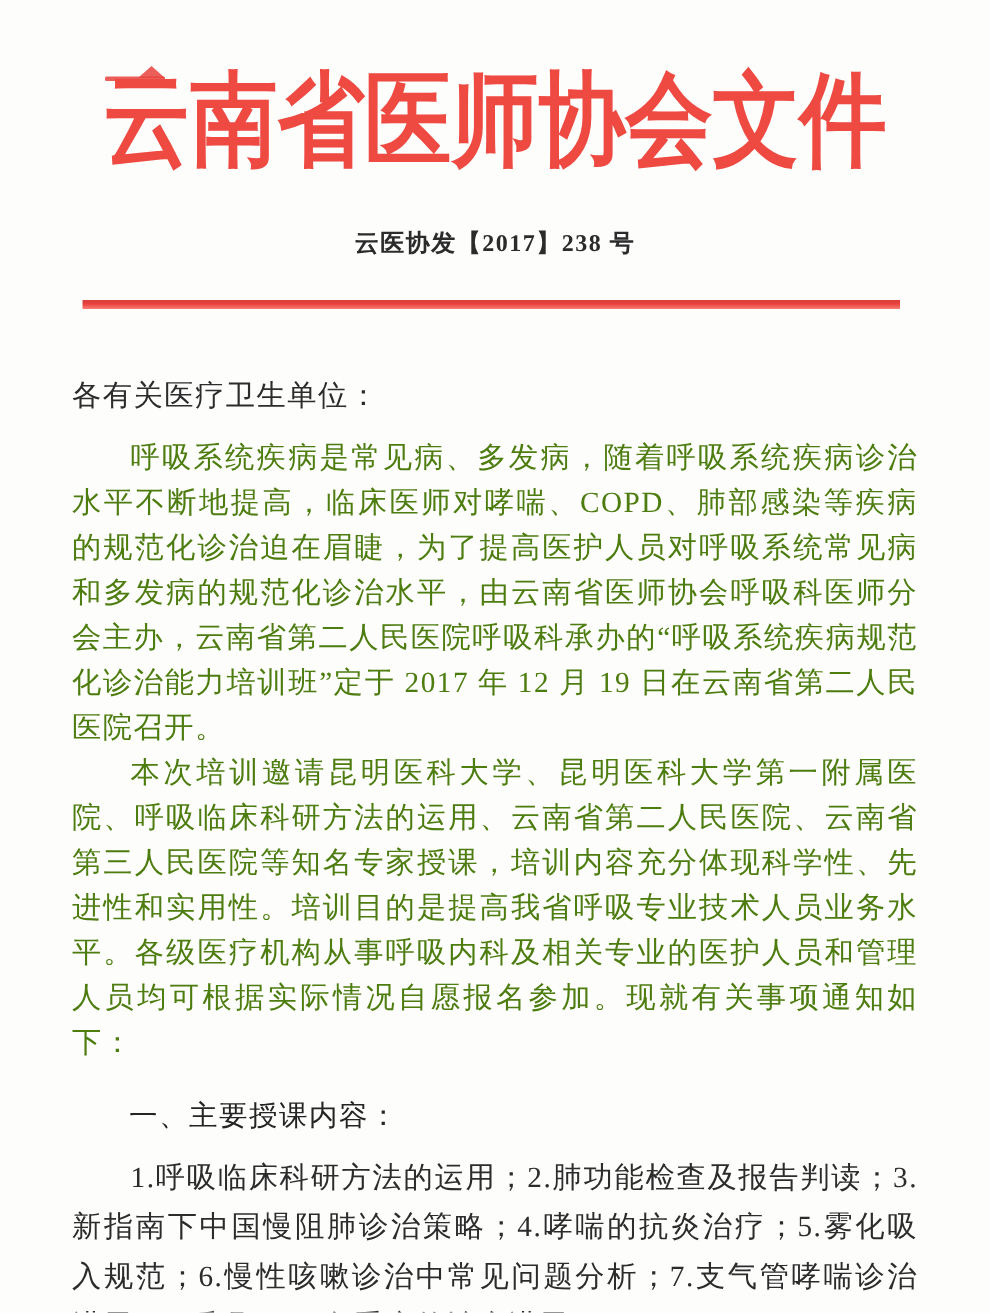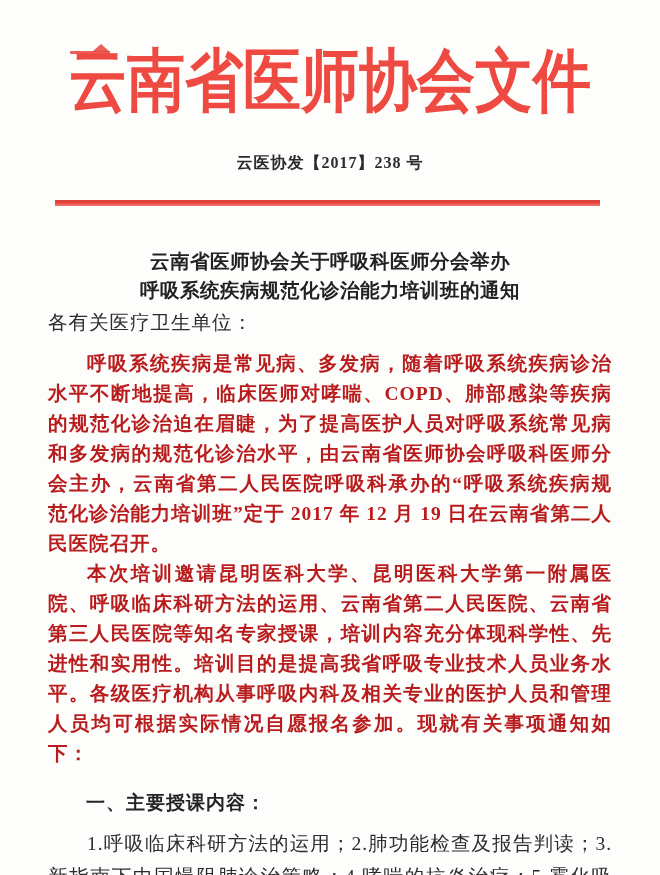--- a/index.html
+++ b/index.html
@@ -62,26 +62,26 @@
     text-align: center; font-weight: bold; color: #222;
     line-height: 29px; letter-spacing: 0.5px;
   }
 
   .salutation {
     margin-top: 3px; line-height: 30px; letter-spacing: 1px; color: #2c2c2c;
   }
 
   .para {
     margin: 0; text-indent: 2em; text-align: justify;
-    line-height: 30px; letter-spacing: 1px; color: #b91c1c; font-weight: bold;
+    line-height: 30px; letter-spacing: 1px; color: #4d7c0f;
   }
   .para.first { margin-top: 11px; }
 
   .section-heading {
-    margin-top: 19px; text-indent: 2em; font-weight: bold;
+    margin-top: 19px; text-indent: 2em; font-weight: normal;
     font-family: "Liberation Sans", "DejaVu Sans", sans-serif;
     font-size: 19px; line-height: 30px; letter-spacing: 1px; color: #242424;
   }
 
   .section-content {
     margin-top: 9px; text-indent: 2em; text-align: justify;
     line-height: 33px; letter-spacing: 1px; color: #2c2c2c;
   }
 </style>
 </head>
@@ -97,24 +97,20 @@
   <div class="letterhead">
     <span class="stretch">云南省医师协会文件</span>
   </div>
 
   <div class="doc-number">云医协发【2017】238 号</div>
 
   <div class="red-rule"></div>
 
   <div class="content">
 
-    <div class="notice-title">
-      <div>云南省医师协会关于呼吸科医师分会举办</div>
-      <div>呼吸系统疾病规范化诊治能力培训班的通知</div>
-    </div>
 
     <div class="salutation">各有关医疗卫生单位：</div>
 
     <p class="para first">呼吸系统疾病是常见病、多发病，随着呼吸系统疾病诊治水平不断地提高，临床医师对哮喘、COPD、肺部感染等疾病的规范化诊治迫在眉睫，为了提高医护人员对呼吸系统常见病和多发病的规范化诊治水平，由云南省医师协会呼吸科医师分会主办，云南省第二人民医院呼吸科承办的“呼吸系统疾病规范化诊治能力培训班”定于 2017 年 12 月 19 日在云南省第二人民医院召开。</p>
 
     <p class="para">本次培训邀请昆明医科大学、昆明医科大学第一附属医院、呼吸临床科研方法的运用、云南省第二人民医院、云南省第三人民医院等知名专家授课，培训内容充分体现科学性、先进性和实用性。培训目的是提高我省呼吸专业技术人员业务水平。各级医疗机构从事呼吸内科及相关专业的医护人员和管理人员均可根据实际情况自愿报名参加。现就有关事项通知如下：</p>
 
     <div class="section-heading">一、主要授课内容：</div>
 
     <p class="section-content">1.呼吸临床科研方法的运用；2.肺功能检查及报告判读；3.新指南下中国慢阻肺诊治策略；4.哮喘的抗炎治疗；5.雾化吸入规范；6.慢性咳嗽诊治中常见问题分析；7.支气管哮喘诊治进展；8.呼吸 ICU 危重症的治疗进展；9.COPD</p>

